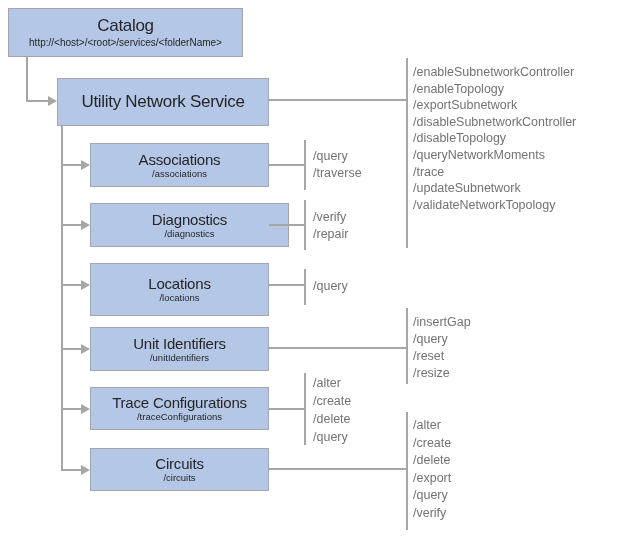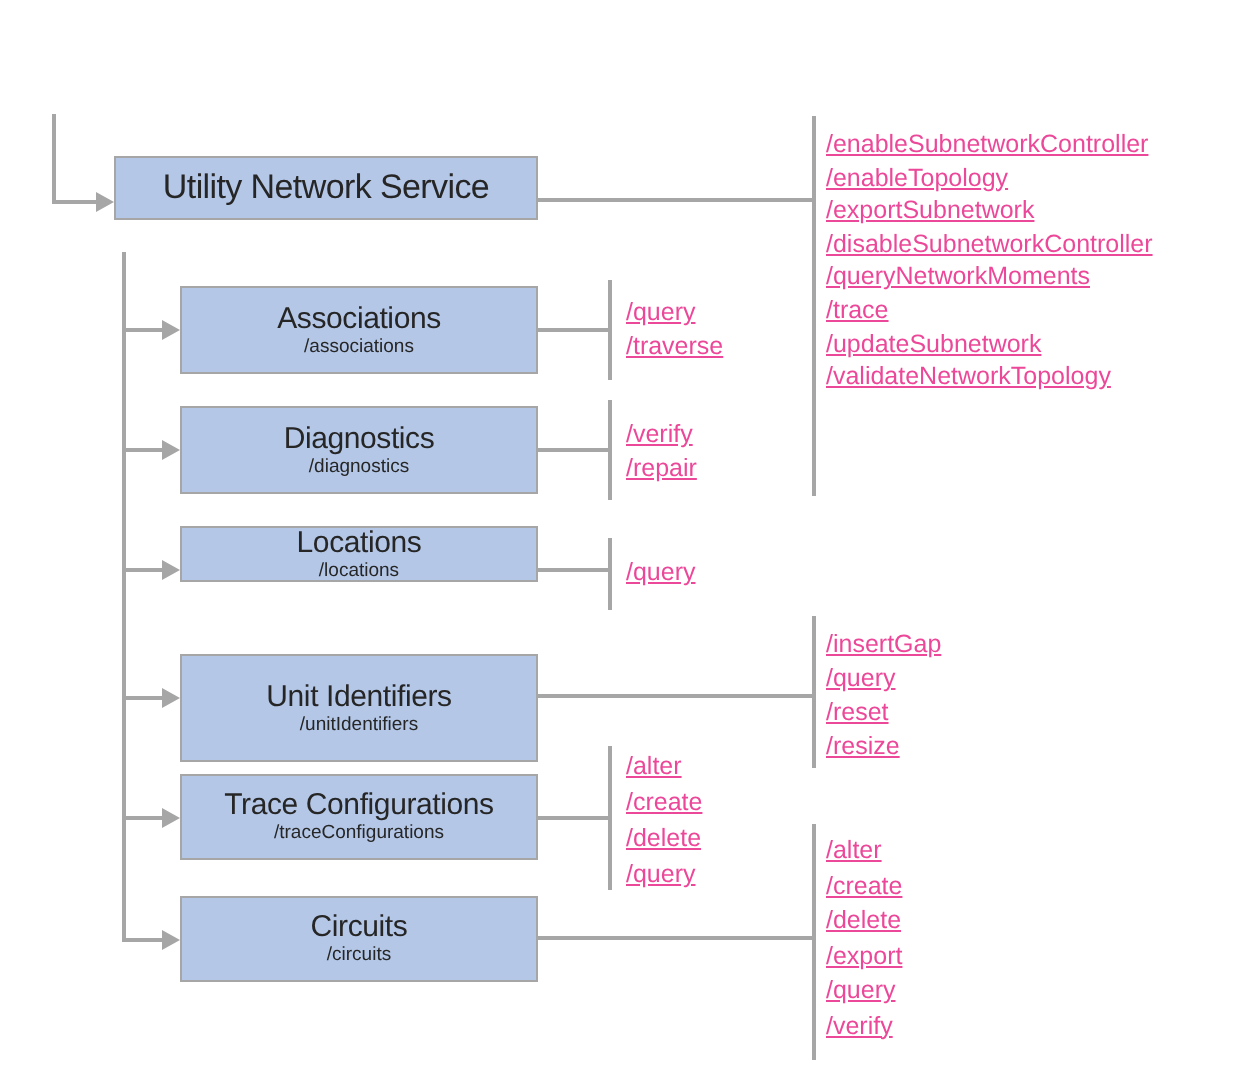--- a/index.html
+++ b/index.html
@@ -15,49 +15,53 @@
   .box .title{color:#262626;font-size:15px;line-height:17px;letter-spacing:-0.2px;}
   .box .path{color:#262626;font-size:9.5px;line-height:12px;}
   .box.big .title{font-size:17px;line-height:20px;letter-spacing:-0.3px;}
   .box.big .path{font-size:10px;line-height:13px;}
   .line{position:absolute;background:#a6a6a6;}
   .arrow{
     position:absolute;width:0;height:0;
     border-top:5px solid transparent;border-bottom:5px solid transparent;
     border-left:9px solid #a6a6a6;
   }
-  .ops{position:absolute;color:#ec4899;font-size:12.5px;white-space:nowrap;text-decoration:underline;}
+  .ops{position:absolute;color:#737373;font-size:12.5px;white-space:nowrap;}
   .ops .op{height:auto;}
 </style>
 </head>
 <body>
 
 <div id="stage">
 
+  <div class="box big" style="left:8px;top:8px;width:235px;height:49px;">
+    <div class="title">Catalog</div>
+    <div class="path">http://&lt;host&gt;/&lt;root&gt;/services/&lt;folderName&gt;</div>
+  </div>
 
-  <div class="box big" style="left:57px;top:78px;width:212px;height:32px;gap:16px;">
+  <div class="box big" style="left:57px;top:78px;width:212px;height:48px;gap:16px;">
     <div class="title">Utility Network Service</div>
   </div>
 
   <div class="box" style="left:90px;top:143px;width:179px;height:44px;">
     <div class="title">Associations</div>
     <div class="path">/associations</div>
   </div>
 
-  <div class="box" style="left:90px;top:203px;width:179px;height:44px;">
+  <div class="box" style="left:90px;top:203px;width:199px;height:44px;">
     <div class="title">Diagnostics</div>
     <div class="path">/diagnostics</div>
   </div>
 
-  <div class="box" style="left:90px;top:263px;width:179px;height:28px;">
+  <div class="box" style="left:90px;top:263px;width:179px;height:53px;">
     <div class="title">Locations</div>
     <div class="path">/locations</div>
   </div>
 
-  <div class="box" style="left:90px;top:327px;width:179px;height:54px;">
+  <div class="box" style="left:90px;top:327px;width:179px;height:44px;">
     <div class="title">Unit Identifiers</div>
     <div class="path">/unitIdentifiers</div>
   </div>
 
   <div class="box" style="left:90px;top:387px;width:179px;height:43px;">
     <div class="title">Trace Configurations</div>
     <div class="path">/traceConfigurations</div>
   </div>
 
   <div class="box" style="left:90px;top:448px;width:179px;height:43px;">
@@ -89,20 +93,21 @@
   <div class="line" style="left:61px;top:469px;width:20px;height:2px;"></div>
   <div class="arrow" style="left:81px;top:465px;"></div>
 
   <div class="line" style="left:269px;top:99px;width:137px;height:2px;"></div>
   <div class="line" style="left:406px;top:58px;width:2px;height:190px;"></div>
   <div class="ops" style="left:413px;top:64px;line-height:16.6px;">
       <div class="op">/enableSubnetworkController</div>
       <div class="op">/enableTopology</div>
       <div class="op">/exportSubnetwork</div>
       <div class="op">/disableSubnetworkController</div>
+      <div class="op">/disableTopology</div>
       <div class="op">/queryNetworkMoments</div>
       <div class="op">/trace</div>
       <div class="op">/updateSubnetwork</div>
       <div class="op">/validateNetworkTopology</div>
     </div>
 
   <div class="line" style="left:269px;top:164px;width:36px;height:2px;"></div>
   <div class="line" style="left:304px;top:140px;width:2px;height:50px;"></div>
   <div class="ops" style="left:313px;top:148px;line-height:17px;">
       <div class="op">/query</div>

